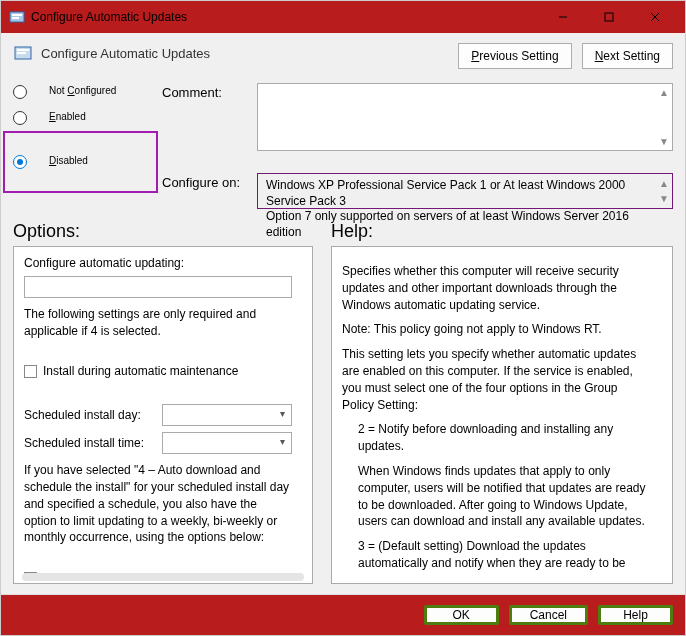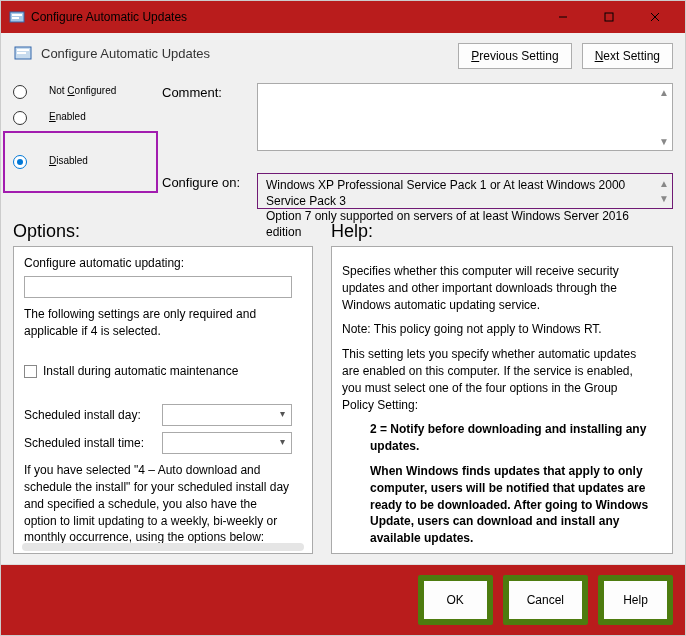--- a/index.html
+++ b/index.html
@@ -41,23 +41,23 @@
     .panel-scroll { overflow-y: auto; height: 100%; padding-right: 10px; }
     .sub-title { font-size: 12px; margin-bottom: 4px; }
     .text-input { width: 100%; height: 22px; border: 1px solid #aaa; background: #fff; margin-bottom: 8px; }
     .checkbox-row { display: flex; align-items: center; gap: 6px; margin: 24px 0; }
     .chk { width: 13px; height: 13px; border: 1px solid #888; background: #fff; display: inline-block; }
     .sched-row { display: flex; align-items: center; gap: 8px; margin: 6px 0; }
     .sched-label { width: 130px; }
     .dropdown { flex: 1; height: 22px; border: 1px solid #aaa; background: #fff; position: relative; }
     .dropdown::after { content: '▾'; position: absolute; right: 6px; top: 2px; color: #555; font-size: 10px; }
     .para { margin: 8px 0; }
-    .indent { margin-left: 28px; font-weight: bold; }
+    .indent { margin-left: 16px; }
     .footer { display: flex; justify-content: flex-end; gap: 10px; padding: 10px 12px; border-top: 1px solid #ddd; }
-    .footer-btn { background: #fdfdfd; border: 6px solid #4d7c0f; padding: 12px 18px; font-size: 12px; border-radius: 2px; cursor: pointer; min-width: 75px; }
+    .footer-btn { background: #fdfdfd; border: 3px solid #4d7c0f; padding: 0 18px; font-size: 12px; border-radius: 2px; cursor: pointer; min-width: 75px; }
     .bottom-scroll { position: absolute; bottom: 2px; left: 8px; right: 8px; height: 8px; background: #e5e5e5; border-radius: 4px; }
     ::-webkit-scrollbar { width: 14px; }
     ::-webkit-scrollbar-track { background: #f0f0f0; }
     ::-webkit-scrollbar-thumb { background: #c0c0c0; border-radius: 2px; }
   </style>
 </head>
 <body>
 
 <div class="window">
   <div class="titlebar">

